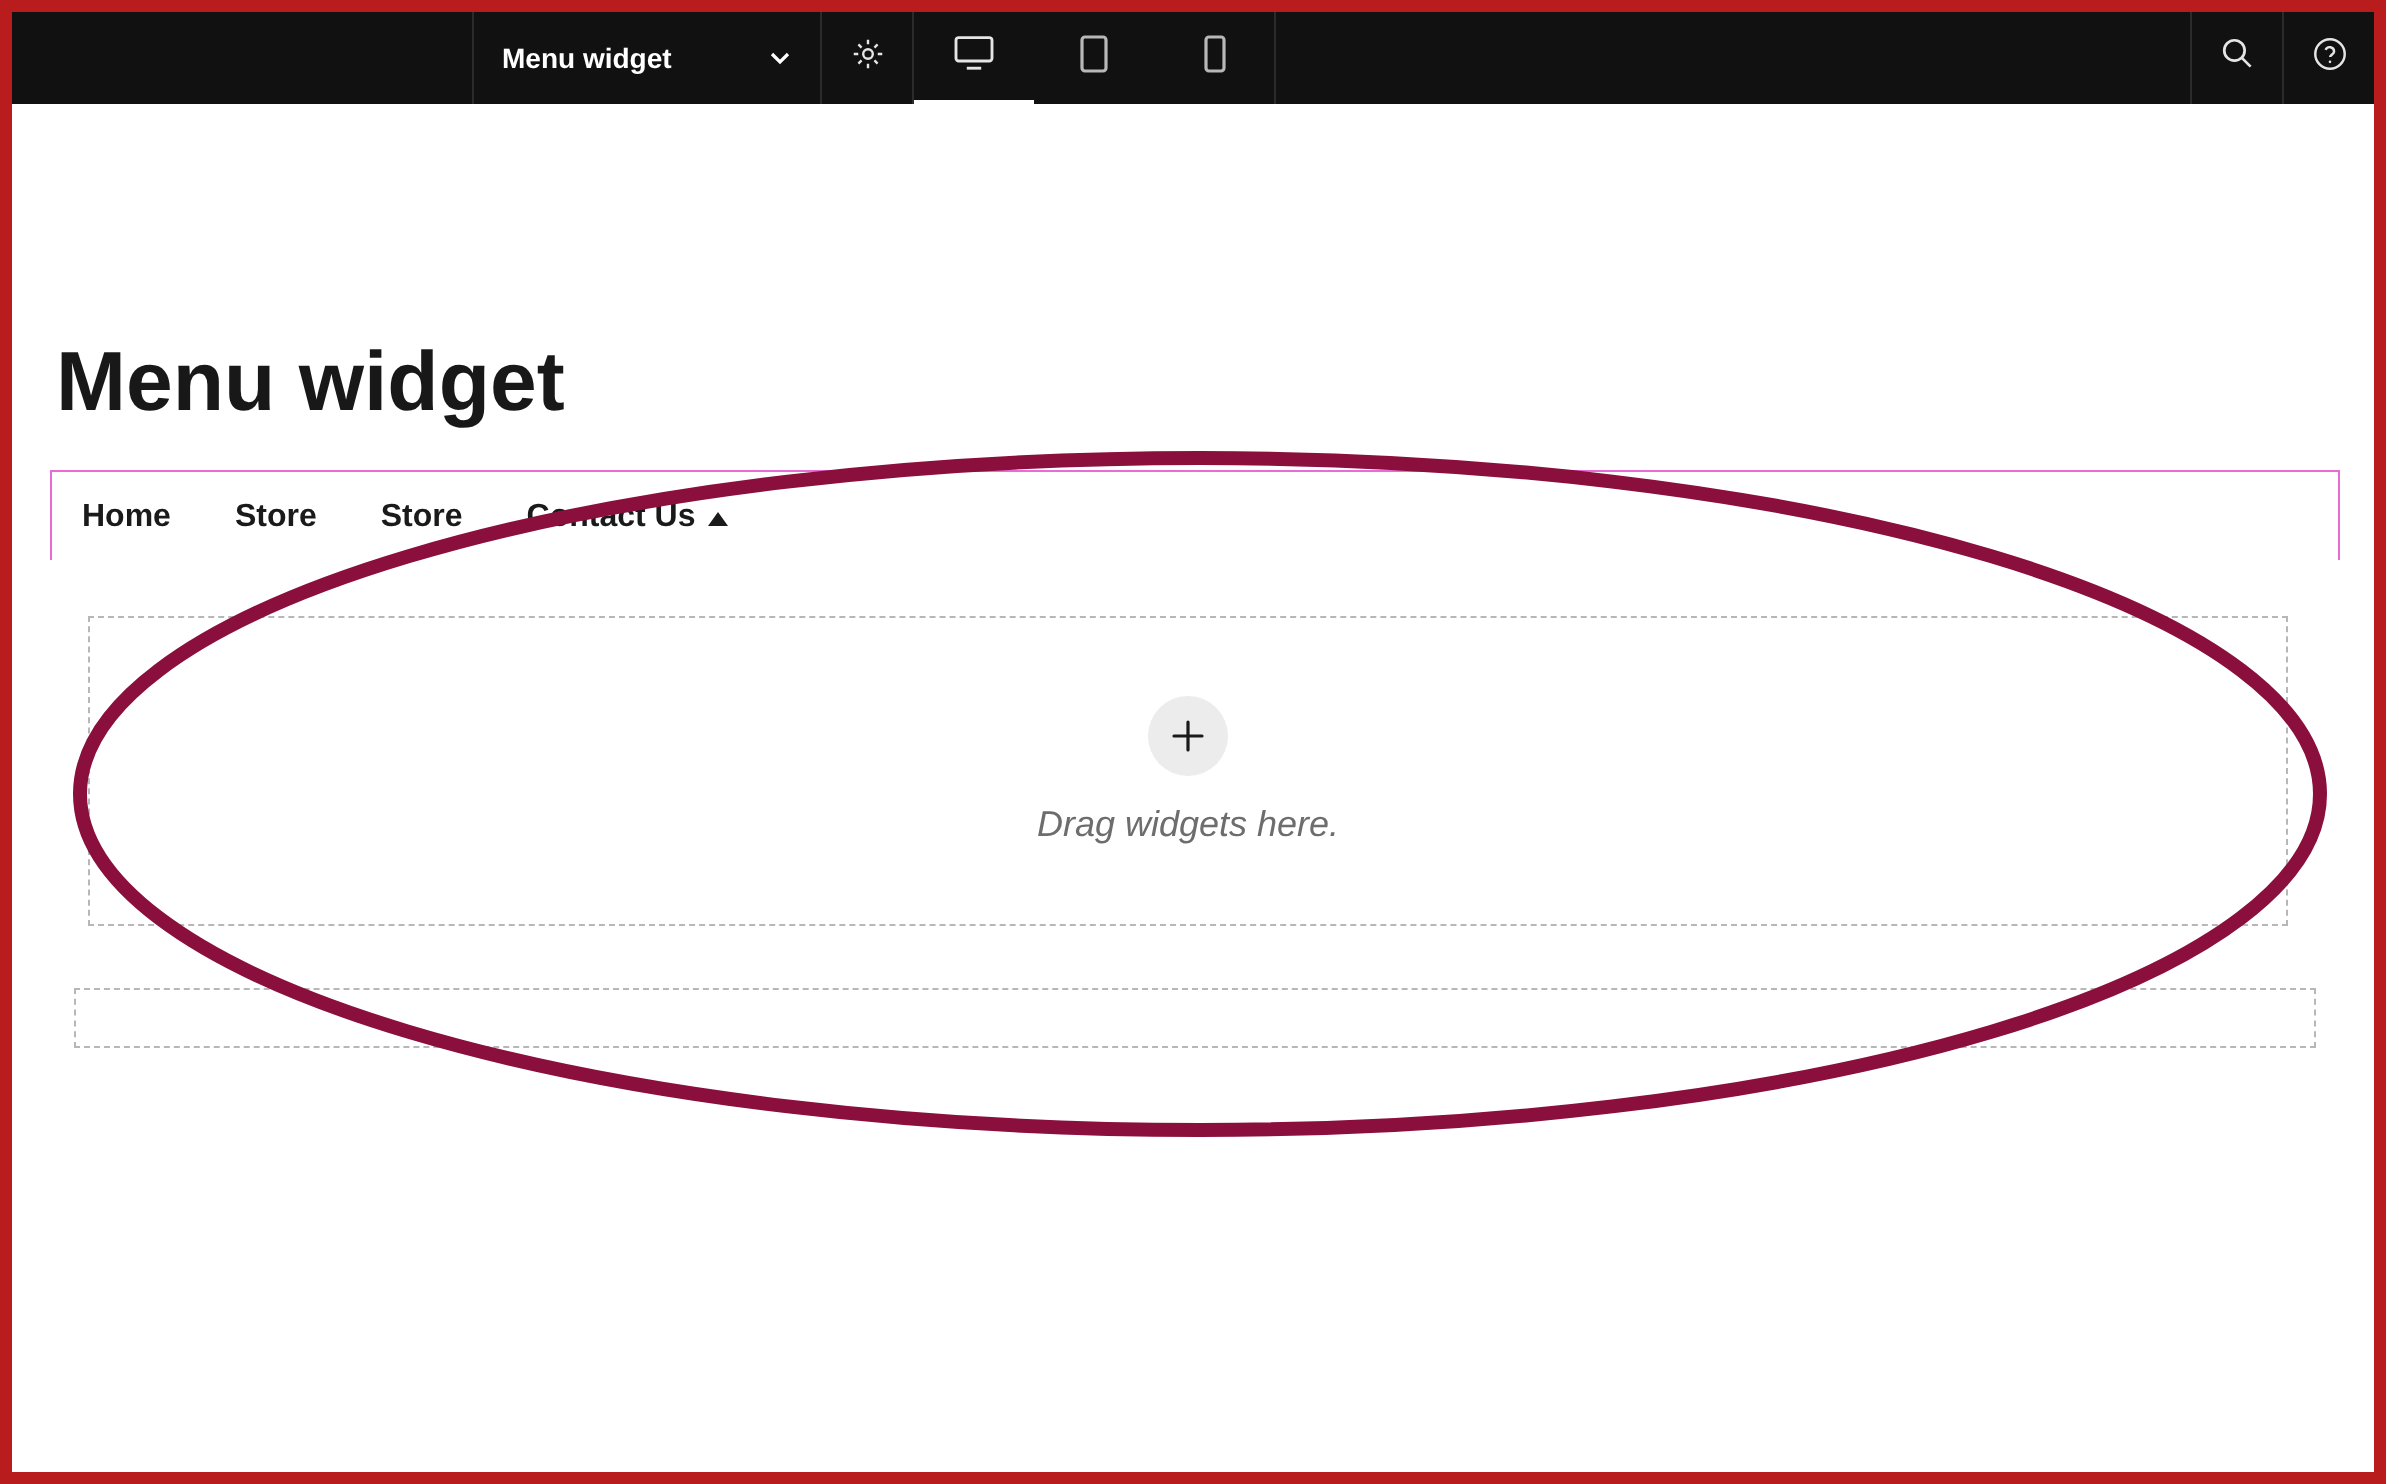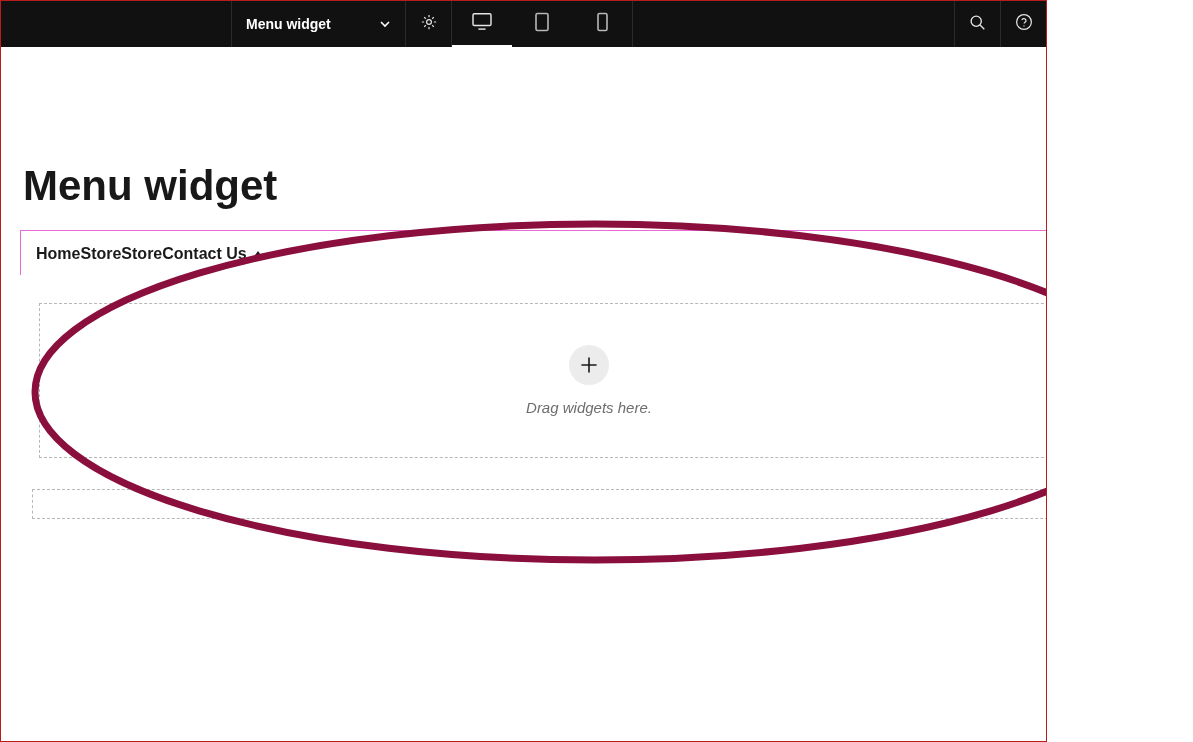--- a/index.html
+++ b/index.html
@@ -1,17 +1,17 @@
 <!DOCTYPE html>
 <html><head>
 <meta charset="utf-8">
 <style>
   * { box-sizing: border-box; margin: 0; padding: 0; }
   html, body { width: 1193px; height: 742px; font-family: "Segoe UI", Arial, sans-serif; background:#fff; }
-  .frame { width:1047px; height:742px; border:1px solid #b91c1c; position:relative; overflow:hidden; background:#fff; }
+  .frame { width:1193px; height:742px; border:6px solid #b91c1c; position:relative; overflow:hidden; background:#fff; }
 
   
   .topbar { position:absolute; left:0; top:0; right:0; height:46px; background:#111; color:#fff; display:flex; align-items:stretch; }
   .topbar .spacer-left { width:230px; }
   .page-select { display:flex; align-items:center; gap:10px; padding:0 14px; border-left:1px solid #2b2b2b; border-right:1px solid #2b2b2b; height:100%; min-width:175px; cursor:pointer; }
   .page-select .label { font-size:14px; font-weight:600; color:#fff; white-space:nowrap; }
   .page-select .chev { margin-left:auto; display:flex; align-items:center; }
   .gear-cell { width:46px; display:flex; align-items:center; justify-content:center; border-right:1px solid #2b2b2b; cursor:pointer; }
   .device-group { display:flex; align-items:stretch; border-right:1px solid #2b2b2b; }
   .device-btn { width:60px; display:flex; align-items:center; justify-content:center; cursor:pointer; }
@@ -19,29 +19,29 @@
   .topbar .grow { flex:1; }
   .right-tools { display:flex; align-items:stretch; }
   .tool-btn { width:46px; display:flex; align-items:center; justify-content:center; cursor:pointer; border-left:1px solid #2b2b2b; }
 
   
   .canvas { position:absolute; left:0; right:0; top:46px; bottom:0; background:#fff; }
   .page-title { position:absolute; left:22px; top:115px; font-size:42px; font-weight:600; color:#181818; }
 
   
   .menu-widget-outline { position:absolute; left:19px; top:183px; width:1145px; height:45px; border:1px solid #e86bd6; border-bottom:none; }
-  .menu-bar { position:absolute; left:35px; top:198px; display:flex; align-items:center; }
+  .menu-bar { position:absolute; left:35px; top:198px; display:flex; align-items:center; gap:32px; }
   .menu-item { font-size:16px; font-weight:600; color:#1a1a1a; cursor:pointer; display:flex; align-items:center; gap:6px; }
   .menu-item .caret-up { width:0; height:0; border-left:5px solid transparent; border-right:5px solid transparent; border-bottom:7px solid #1a1a1a; display:inline-block; }
 
   
   .dropzone-inner { position:absolute; left:38px; top:256px; width:1100px; height:155px; border:1px dashed #b7b7b7; display:flex; flex-direction:column; align-items:center; justify-content:center; gap:14px; }
   .plus-btn { width:40px; height:40px; border-radius:50%; background:#ececec; display:flex; align-items:center; justify-content:center; cursor:pointer; }
   .plus-btn svg { display:block; }
-  .drop-hint { font-size:15px; font-style:italic; color:#6d6d6d; }
+  .drop-hint { font-size:18px; font-style:italic; color:#6d6d6d; }
 
   
   .dropzone-outer { position:absolute; left:31px; top:442px; width:1121px; height:30px; border:1px dashed #b7b7b7; }
 
   
   .annot-ellipse { position:absolute; left:20px; top:170px; width:1148px; height:350px; pointer-events:none; }
   .annot-ellipse svg { width:100%; height:100%; display:block; }
 
 </style>
 </head>

